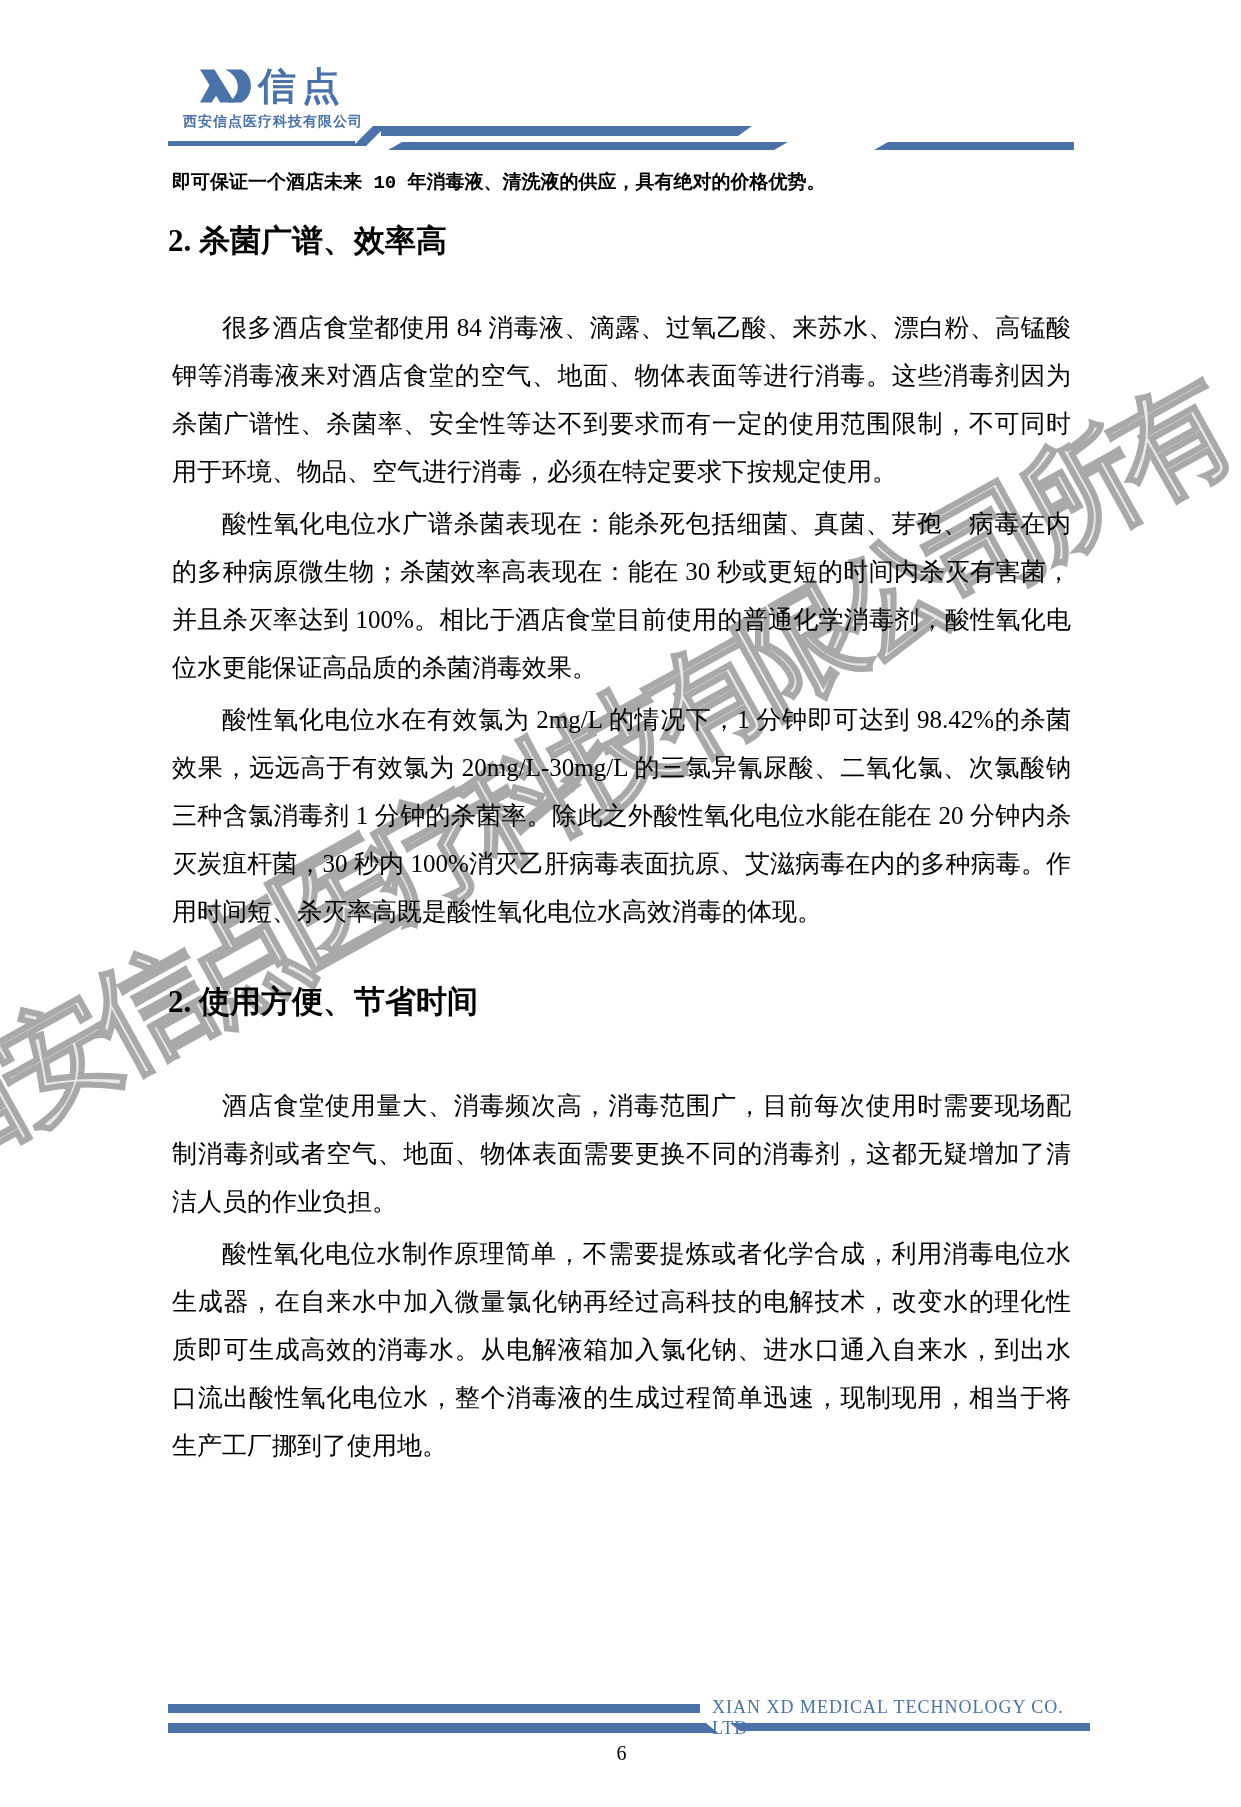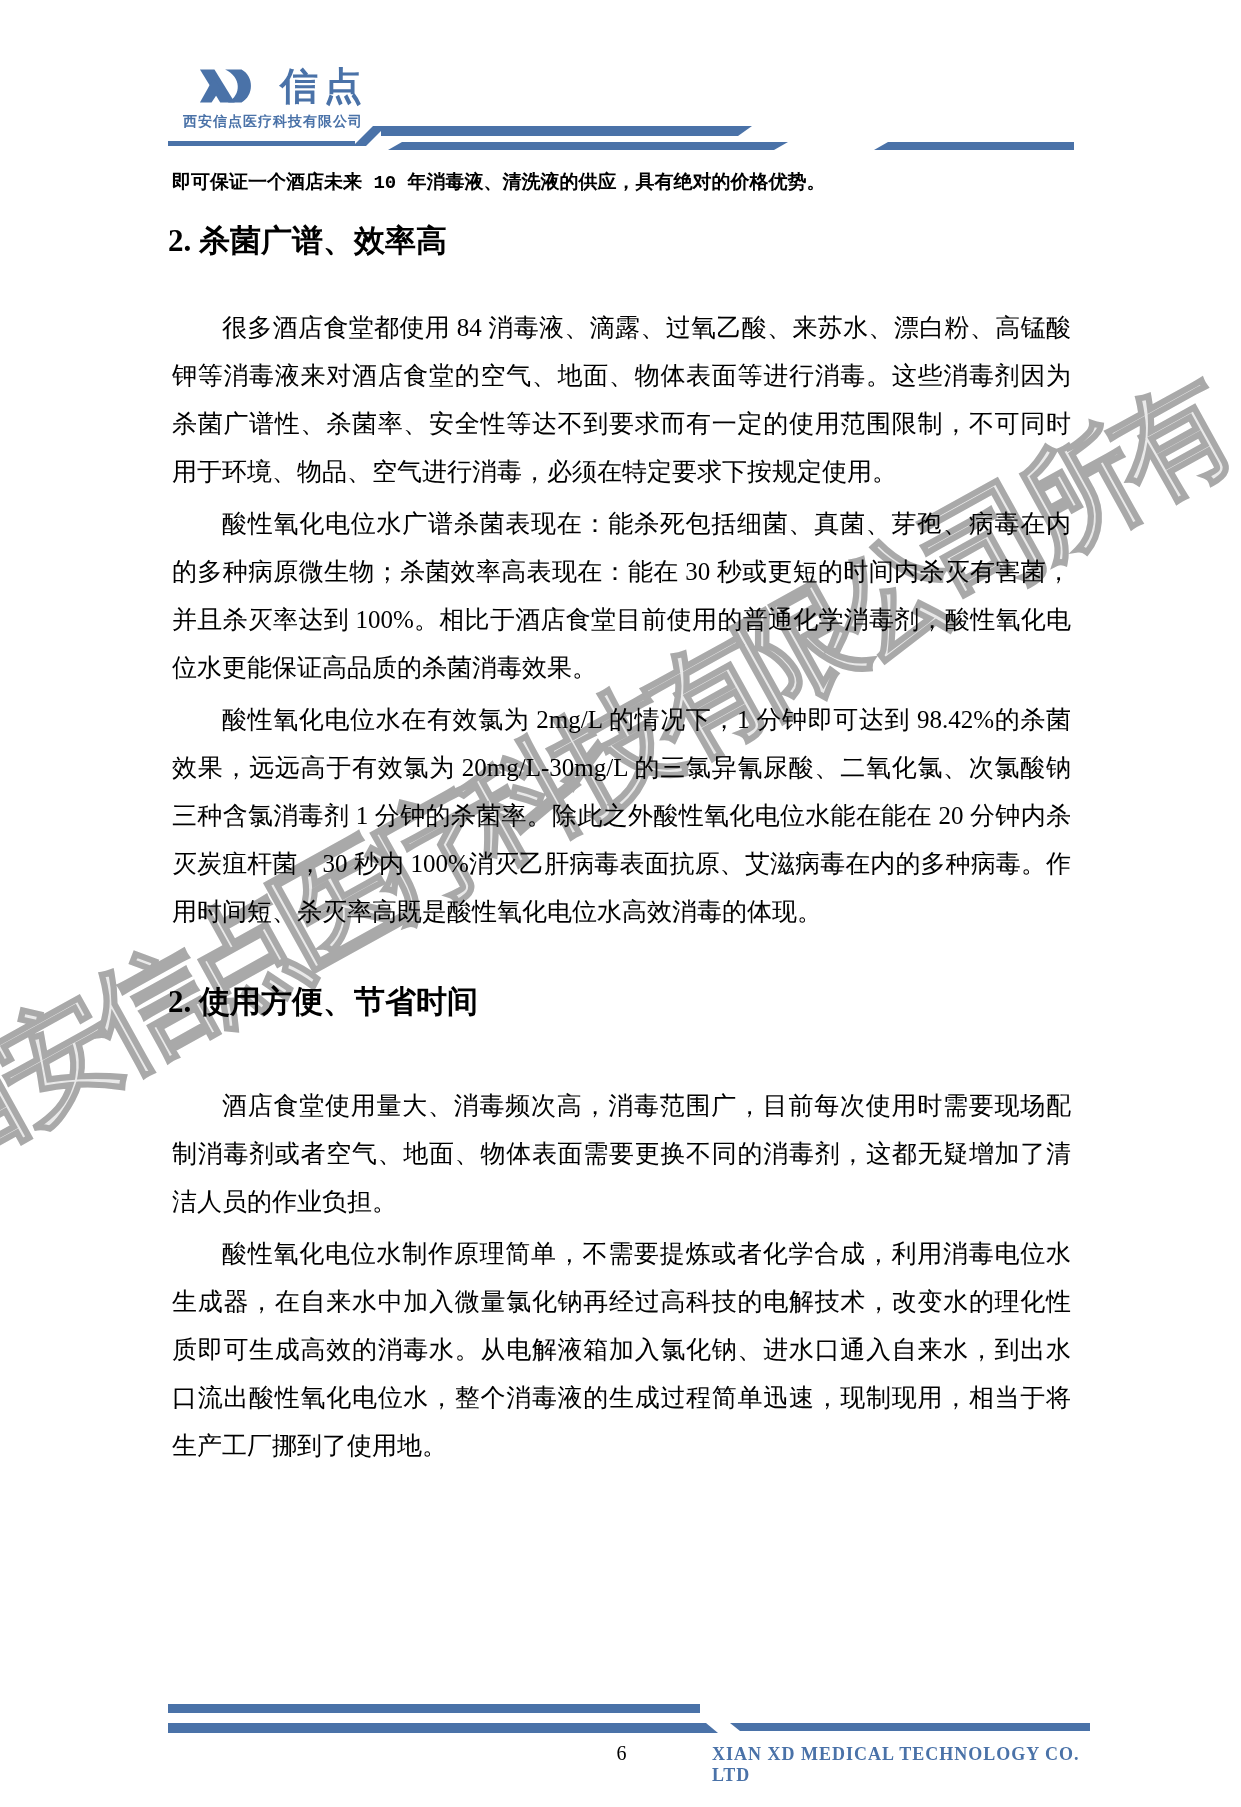--- a/index.html
+++ b/index.html
@@ -8,21 +8,21 @@
     width:1241px;height:1807px;
     margin:0 auto;
     background:#ffffff;
     overflow:hidden;
     font-family:"Liberation Serif","DejaVu Serif",serif;
     color:#000;
   }
   
   .logo-row{
     position:absolute;top:66px;left:198px;
-    display:flex;align-items:center;gap:22px;
+    display:flex;align-items:center;gap:0;
     color:var(--accent,#4a72a8);
   }
   .logo-mark{width:60px;height:40px;display:block;}
   .logo-wordmark{
     font-family:"Liberation Sans","DejaVu Sans",sans-serif;
     font-size:38px;font-weight:bold;letter-spacing:6px;
     color:var(--accent,#4a72a8);line-height:40px;
   }
   .company-cn{
     position:absolute;top:113px;left:183px;
@@ -59,22 +59,22 @@
     margin:24px 0 45px 0;
   }
   .section-heading.spaced{margin:48px 0 62px 0;}
   .para{
     font-size:25px;line-height:48px;margin:4px;
     text-align:justify;text-indent:2em;
   }
   
   .footer-divider{position:absolute;left:140px;top:1695px;width:1101px;height:50px;color:var(--accent,#4a72a8);z-index:2;}
   .footer-company{
-    position:absolute;left:712px;top:1744px;width:380px;
-    font-size:18px;font-weight:bold;letter-spacing:1px;
+    position:absolute;left:712px;top:1697px;width:380px;
+    font-size:18px;font-weight:normal;letter-spacing:1px;
     color:var(--accent,#4a72a8);z-index:3;
   }
   .page-number{
     position:absolute;left:168px;top:1742px;width:907px;
     text-align:center;font-size:20px;z-index:2;
   }
 </style>
 </head>
 <body>
 

